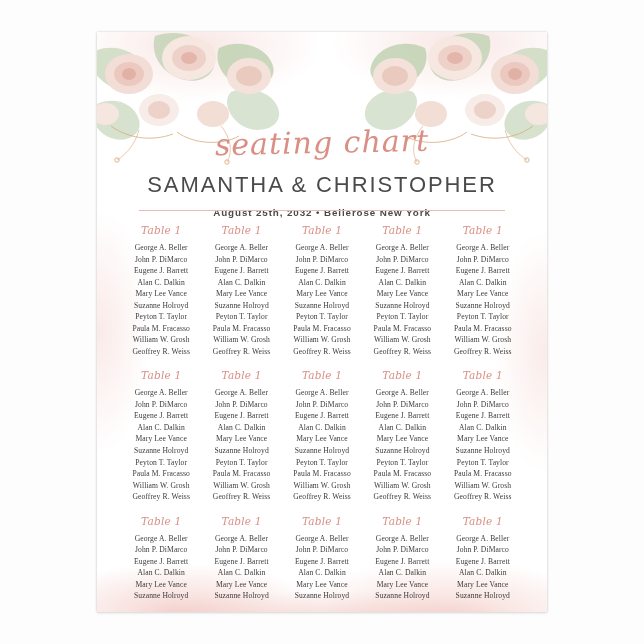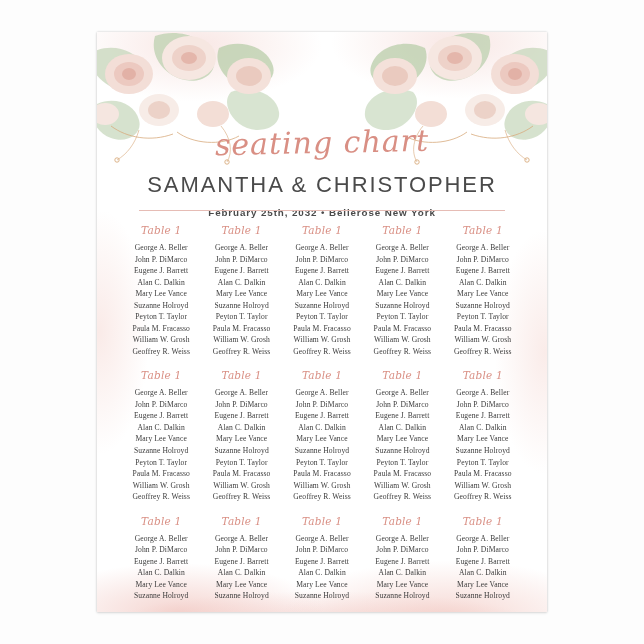--- a/index.html
+++ b/index.html
@@ -205,21 +205,21 @@
         <path d="M140 108 C150 120, 152 134, 146 144" stroke="#d8ab7e" stroke-width="0.9" fill="none" opacity="0.7"></path>
         <path d="M58 112 C54 126, 46 136, 36 142" stroke="#d8ab7e" stroke-width="0.9" fill="none" opacity="0.7"></path>
         <circle cx="36" cy="142" r="2.2" fill="none" stroke="#d8ab7e" stroke-width="0.9"></circle>
         <circle cx="146" cy="144" r="2.2" fill="none" stroke="#d8ab7e" stroke-width="0.9"></circle>
       </g>
     </svg>
 
     <div class="header">
       <div class="script-title">seating chart</div>
       <div class="couple">SAMANTHA &amp; CHRISTOPHER</div>
-      <div class="details">February 25th, 2032 • Bellerose New York</div>
+      <div class="details">August 25th, 2032 • Bellerose New York</div>
     </div>
 
     <div class="hr"></div>
 
     <div class="grid" id="tables-grid">
         <div class="table-block">
           <div class="table-label">Table 1</div>
           <div class="guest">George A. Beller</div>
           <div class="guest">John P. DiMarco</div>
           <div class="guest">Eugene J. Barrett</div>

